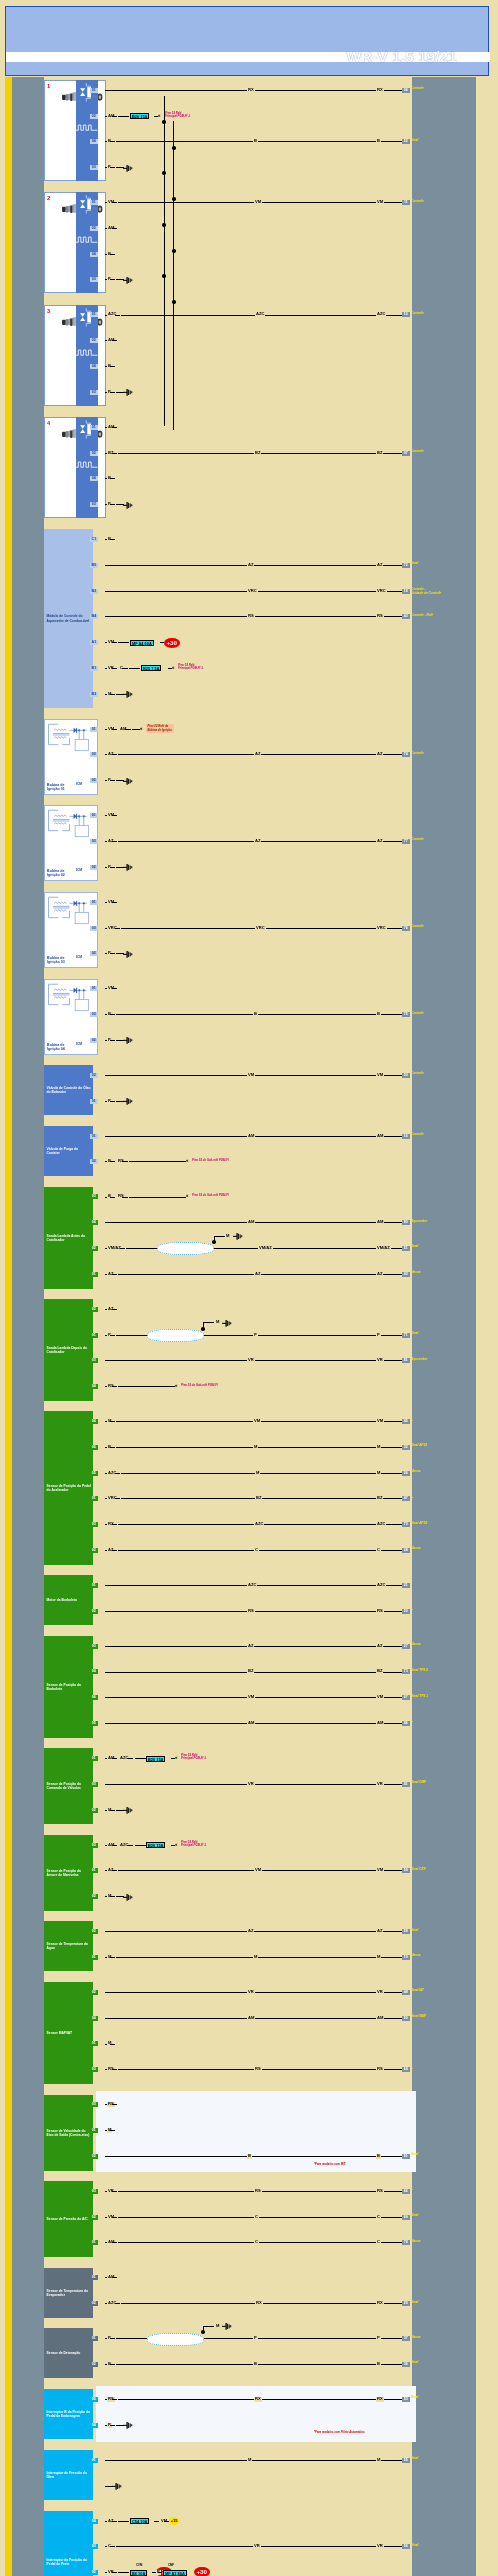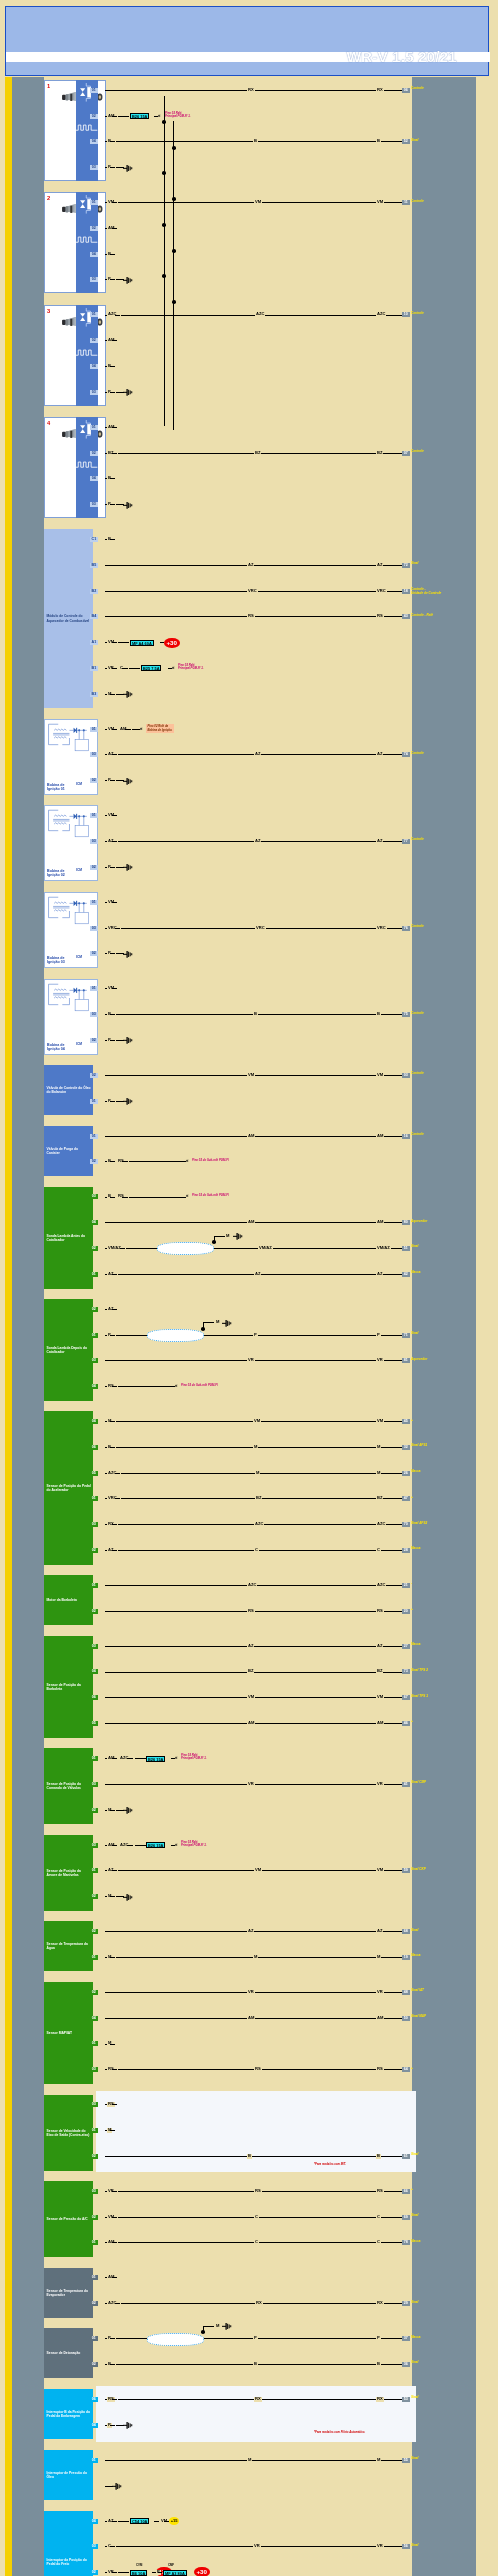--- a/index.html
+++ b/index.html
@@ -118,21 +118,21 @@
 </style>
 </head>
 <body style="height: 3718px;">
 
 <div class="bar-yellow"></div>
 <div class="bar-grey-l"></div>
 <div class="bar-grey-r"></div>
 
 <div class="banner">
   <div class="banner-stripe"></div>
-  <div class="banner-title">WR-V 1.5  20/21</div>
+  <div class="banner-title">WR-V 1.5  19/21</div>
 </div>
 
 <div id="diagram" style="height: 3388px;">
     <div class="photo" style="left: 0px; top: 3.1px; height: 101px;">
       <div class="pnum">1</div>
       <svg width="45" height="21.6" class="inj" viewBox="0 0 88 42">
         <g>
           <rect x="40" y="2" width="26" height="13" rx="2" fill="#2a2a2e"></rect>
           <rect x="44" y="10" width="2.6" height="7" fill="#fff"></rect>
           <rect x="52" y="10" width="2.6" height="7" fill="#fff"></rect>

